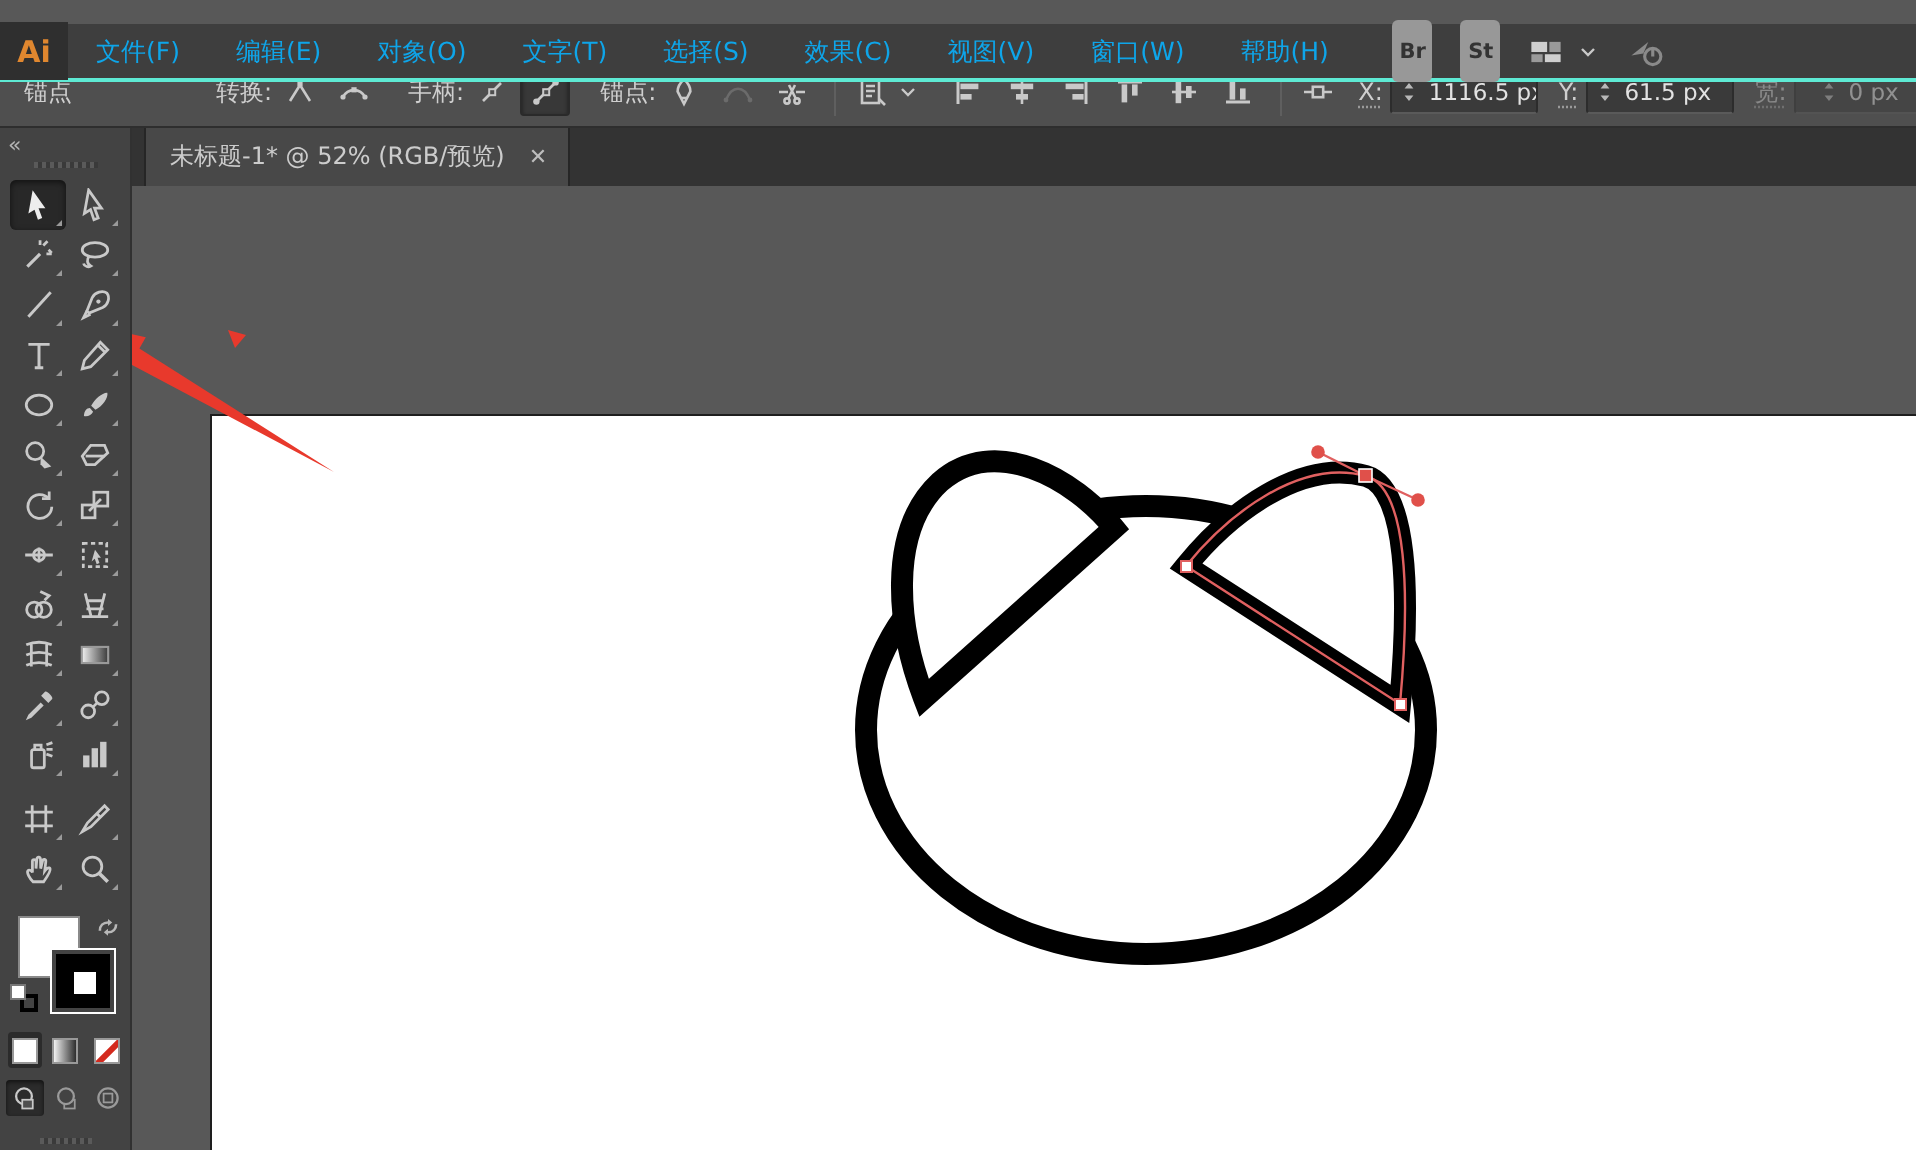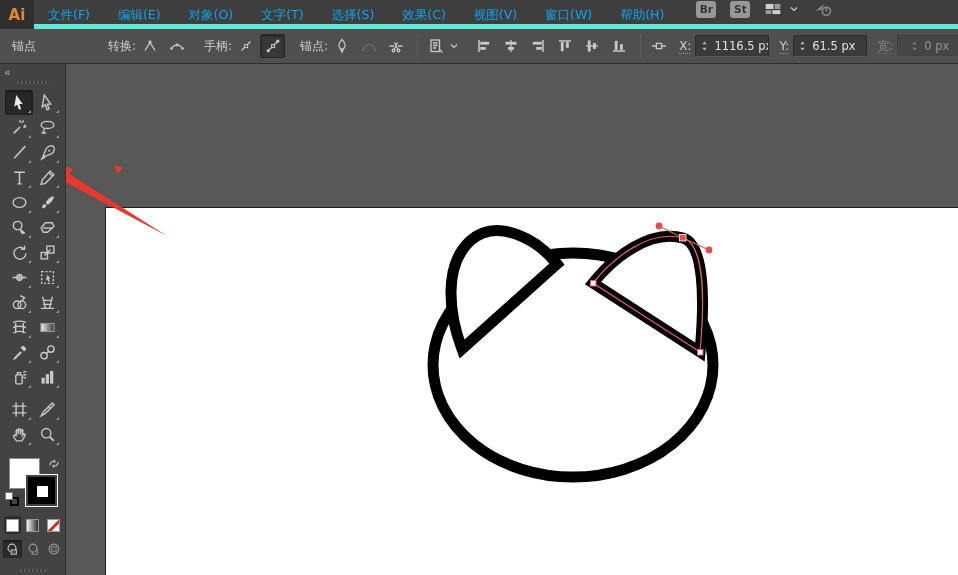--- a/index.html
+++ b/index.html
@@ -1,29 +1,29 @@
 <!DOCTYPE html>
 <html><head>
 <meta charset="utf-8">
 <style>
   * { margin:0; padding:0; box-sizing:border-box; }
   html,body { width:958px; height:575px; overflow:hidden; background:#585858;
     font-family:"DejaVu Sans","Liberation Sans",sans-serif; }
   .window { position:relative; width:958px; height:575px; }
 
   
-  .menubar { position:absolute; left:0; top:0; width:958px; height:29px;
-    background:#3e3e3e; display:flex; align-items:flex-start; z-index:30;
-    border-bottom:5px solid #5eead4; }
+  .menubar { position:absolute; left:0; top:12px; width:958px; height:29px;
+    background:#3e3e3e; display:flex; align-items:center; z-index:30;
+    border-bottom:2px solid #5eead4; }
   .app-logo { width:34px; height:29px; background:#2f2f2f; color:#e0872f;
     font-weight:bold; font-size:15px; display:flex; align-items:center; justify-content:center; }
   .menu-item { color:#0ea5e9; font-size:12.5px; padding:0 14px; height:29px;
     line-height:29px; cursor:default; }
   .menu-right { display:flex; align-items:center; margin-left:18px; gap:14px; }
-  .badge { width:20px; height:17px; background:#989898; color:#333; font-size:10.5px;
+  .badge { width:20px; height:31px; background:#989898; color:#333; font-size:10.5px;
     font-weight:bold; border-radius:3px; display:flex; align-items:center;
     justify-content:center; }
   .mb-ic { width:18px; height:18px; }
   .mb-ic svg { width:100%; height:100%; }
 
   
   .controlbar { position:absolute; left:0; top:29px; width:958px; height:35px;
     background:#4f4f4f; display:flex; align-items:center; z-index:29;
     border-bottom:1px solid #2e2e2e; color:#cfcfcf; font-size:12px; }
   .grip-v { width:8px; height:35px; margin-right:6px;
@@ -299,20 +299,26 @@
       <span class="cb-label field-label">宽:</span>
       <span class="field-box" style="width:70px;padding-left:11px;">
         <span class="stp"><svg viewBox="0 0 16 16">
               <path d="M8 1.5l3.2 4H4.8zM8 14.5l3.2-4H4.8z" fill="#b8b8b8"></path>
             </svg></span>
         <span class="field-val">0 px</span>
       </span>
     </span>
   </div>
 
+  <div class="tabbar">
+    <div class="doc-tab">
+      <span>未标题-1* @ 52% (RGB/预览)</span>
+      <span class="tab-close">✕</span>
+    </div>
+  </div>
 
   <div class="pasteboard"></div>
   <div class="artboard"></div>
 
   <div class="toolspanel">
     <div class="collapse">«</div>
     <div class="grip-h"></div>
     <div class="tool-grid" id="tool-grid">
         <div class="tool-cell active">
           <svg viewBox="0 0 16 16">

